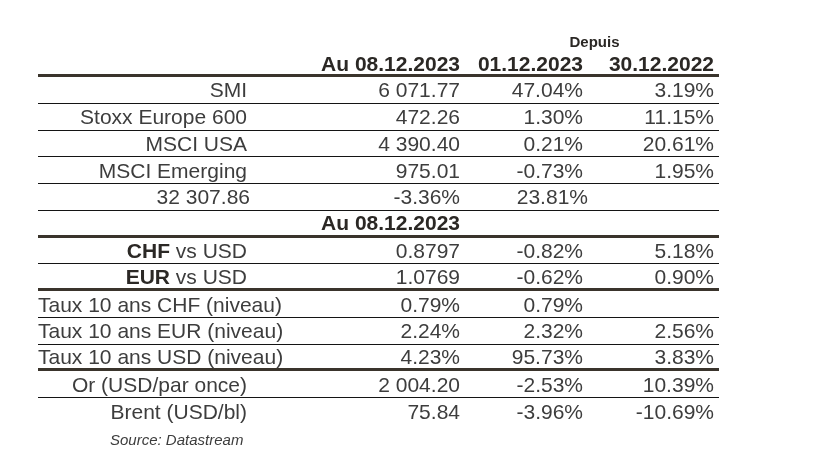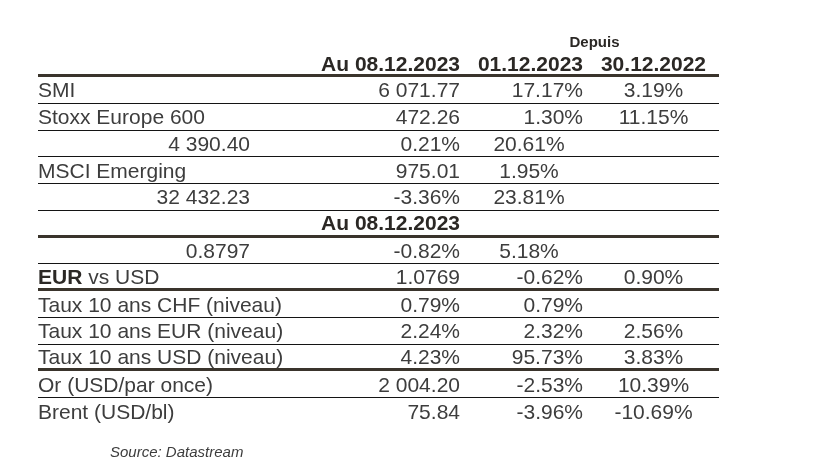--- a/index.html
+++ b/index.html
@@ -10,84 +10,87 @@
     color:var(--text,#3d3d3d);
   }
   .tbl { position:absolute; left:38px; top:31px; width:681px; }
   .grid { display:grid; grid-template-columns:222px 210px 123px 126px; align-items:center; }
   .r { height:26.77px; }
   .depuis-row { height:21px; }
   .hdr-row { height:25px; }
   .thin  { border-bottom:1px solid var(--thin-rule,#141414); }
   .thick { border-bottom:3px solid var(--thick-rule,#3a342c); }
   .c { font-size:21px; line-height:1; white-space:pre; }
-  .lab { text-align:left; padding-right:13px; }
+  .lab { text-align:right; padding-right:13px; }
   .n2  { text-align:right; padding-right:10px; }
   .n3  { text-align:right; padding-right:10px; }
-  .n4  { text-align:center; padding-right:5px; }
+  .n4  { text-align:right; padding-right:5px; }
   .b   { font-weight:bold; color:var(--header-text,#2b2825); }
   .depuis-cell { grid-column:3 / 5; text-align:center; font-size:15px; }
-  .src { margin-top:18px; padding-left:72px; font-style:italic; font-size:15px; color:var(--text,#3d3d3d); }
+  .src { margin-top:6px; padding-left:72px; font-style:italic; font-size:15px; color:var(--text,#3d3d3d); }
 </style>
 </head>
 <body>
 
 <div class="tbl">
 
   <div class="grid depuis-row">
     <div class="depuis-cell b">Depuis</div>
   </div>
 
   <div class="grid r hdr-row thick">
     <div class="c lab"></div>
     <div class="c n2 b">Au 08.12.2023</div>
     <div class="c n3 b">01.12.2023</div>
     <div class="c n4 b">30.12.2022</div>
   </div>
 
   <div class="grid r thin">
     <div class="c lab"><span class="b"></span><span>SMI</span></div>
     <div class="c n2">6 071.77</div>
-    <div class="c n3">17.17%</div>
+    <div class="c n3">47.04%</div>
     <div class="c n4">3.19%</div>
   </div>
 
   <div class="grid r thin">
     <div class="c lab"><span class="b"></span><span>Stoxx Europe 600</span></div>
     <div class="c n2">472.26</div>
     <div class="c n3">1.30%</div>
     <div class="c n4">11.15%</div>
   </div>
 
   <div class="grid r thin">
+    <div class="c lab"><span class="b"></span><span>MSCI USA</span></div>
     <div class="c n2">4 390.40</div>
     <div class="c n3">0.21%</div>
     <div class="c n4">20.61%</div>
   </div>
 
   <div class="grid r thin">
     <div class="c lab"><span class="b"></span><span>MSCI Emerging</span></div>
     <div class="c n2">975.01</div>
+    <div class="c n3">-0.73%</div>
     <div class="c n4">1.95%</div>
   </div>
 
   <div class="grid r thin">
-    <div class="c n2">32 432.23</div>
+    <div class="c n2">32 307.86</div>
     <div class="c n3">-3.36%</div>
     <div class="c n4">23.81%</div>
   </div>
 
   <div class="grid r thick">
     <div class="c lab"></div>
     <div class="c n2 b">Au 08.12.2023</div>
     <div class="c n3"></div>
     <div class="c n4"></div>
   </div>
 
   <div class="grid r thin">
+    <div class="c lab"><span class="b">CHF</span><span> vs USD</span></div>
     <div class="c n2">0.8797</div>
     <div class="c n3">-0.82%</div>
     <div class="c n4">5.18%</div>
   </div>
 
   <div class="grid r thick">
     <div class="c lab"><span class="b">EUR</span><span> vs USD</span></div>
     <div class="c n2">1.0769</div>
     <div class="c n3">-0.62%</div>
     <div class="c n4">0.90%</div>

